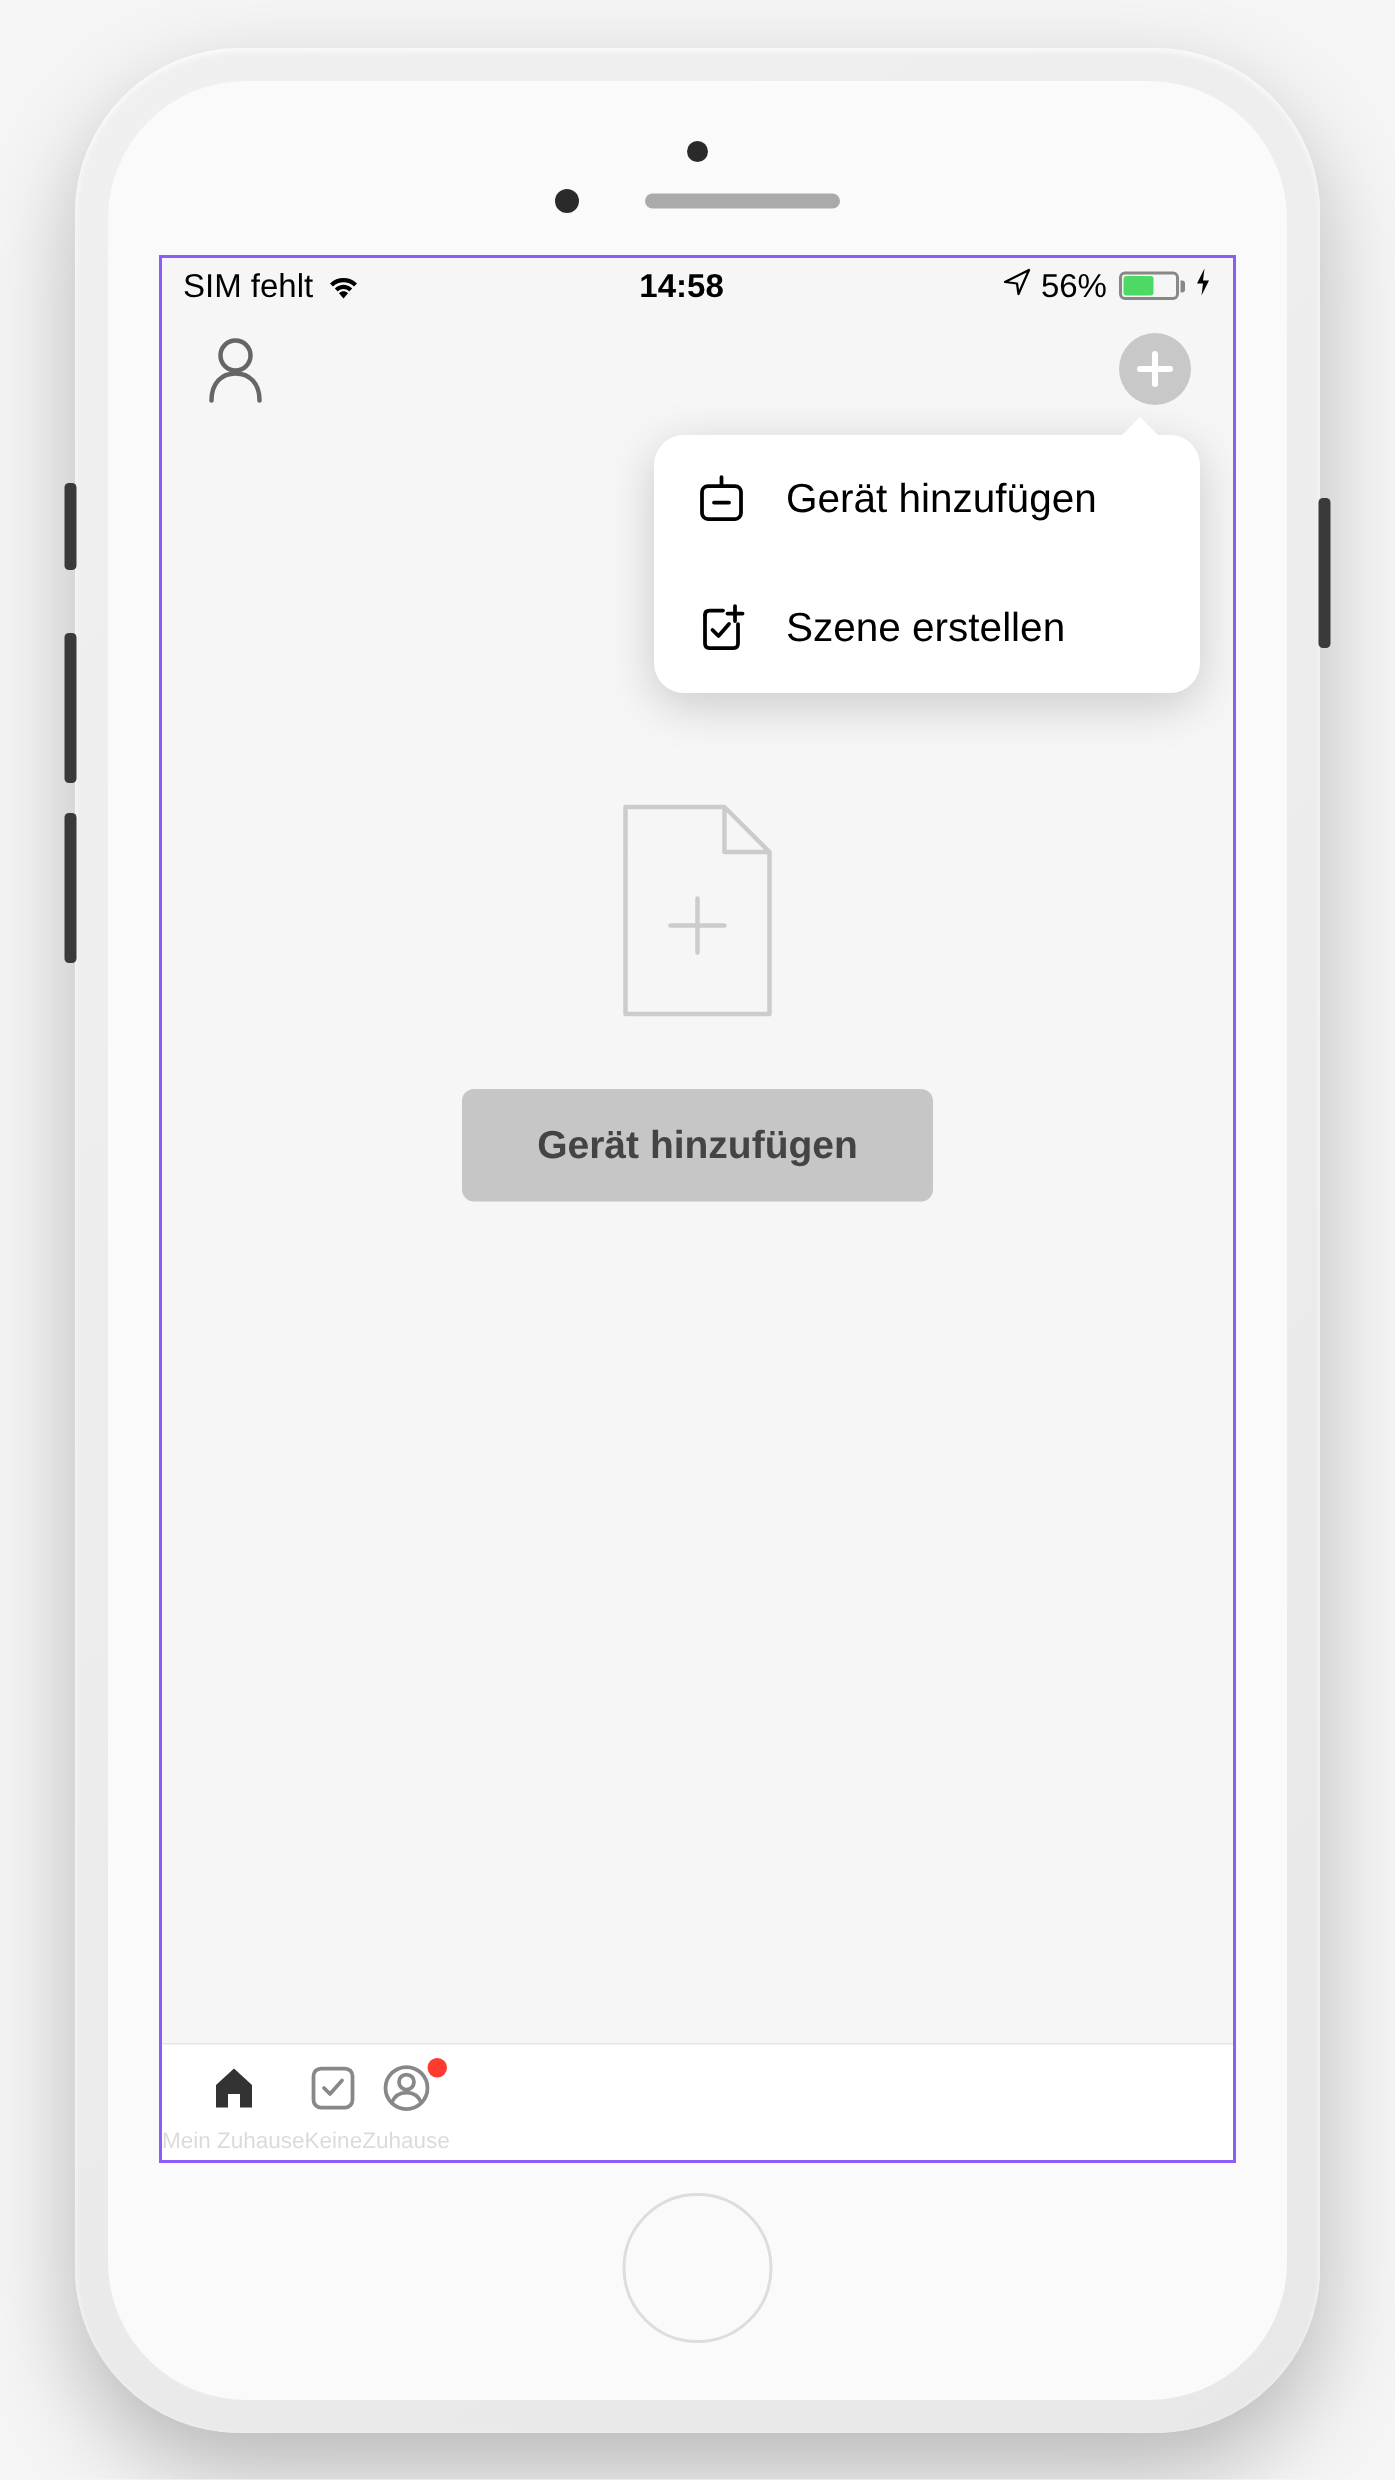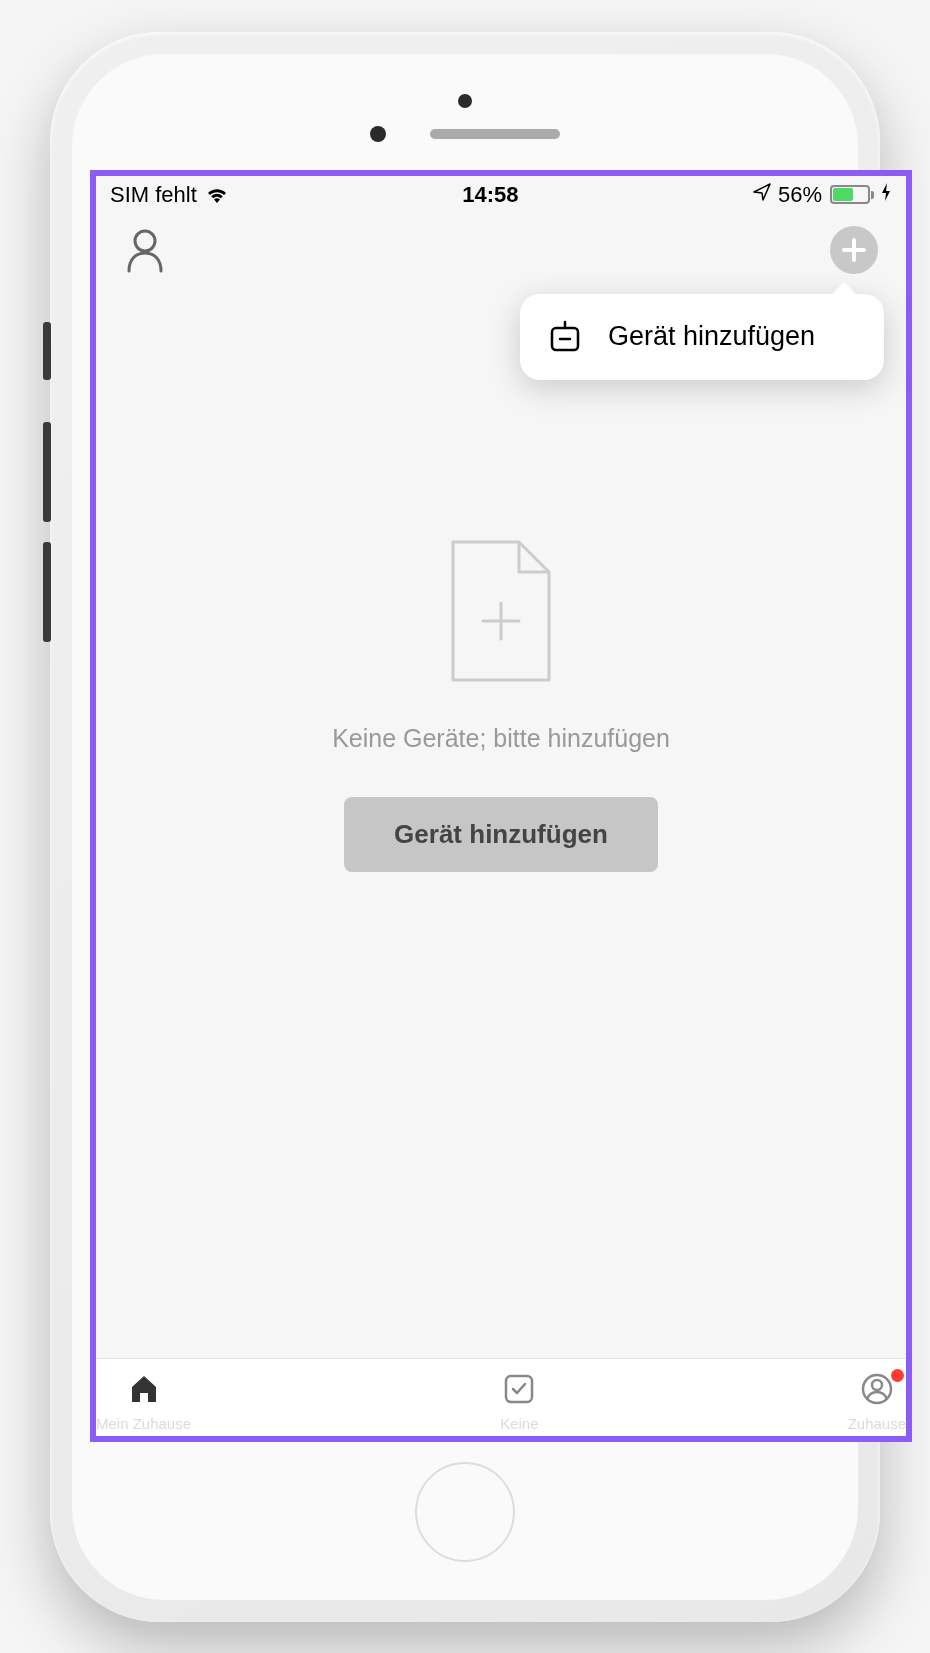--- a/index.html
+++ b/index.html
@@ -59,25 +59,25 @@
       background: #2a2a2a;
       border-radius: 50%;
     }
     .speaker-slot {
       width: 130px;
       height: 10px;
       background: #aaa;
       border-radius: 6px;
     }
     .screen {
-      width: 822px;
+      width: 718px;
       height: 1272px;
       margin: 1px auto;
       background: #f6f6f6;
-      border: 6px solid #8b5cf6;
+      border: 2px solid #8b5cf6;
       position: relative;
       overflow: hidden;
     }
     .status-bar {
       height: 38px;
       display: flex;
       align-items: center;
       justify-content: space-between;
       padding: 0 14px;
       font-size: 22px;
@@ -199,21 +199,21 @@
     .bottom-nav {
       position: absolute;
       bottom: 0;
       left: 0;
       right: 0;
       height: 78px;
       background: #fff;
       border-top: 1px solid #e5e5e5;
       display: flex;
       align-items: center;
-      justify-content: space-between;
+      justify-content: flex-start;
       padding: 8px 0 0 0;
     }
     .nav-item {
       display: flex;
       flex-direction: column;
       align-items: center;
       gap: 4px;
       position: relative;
     }
     .nav-label {
@@ -321,32 +321,43 @@
         <div class="dropdown-item">
           <span class="dropdown-icon">
             <svg width="34" height="34" viewBox="0 0 34 34">
               <line x1="17" y1="2" x2="17" y2="8" stroke="#000" stroke-width="2.5" stroke-linecap="round"></line>
               <rect x="4" y="8" width="26" height="22" rx="4" fill="none" stroke="#000" stroke-width="2.5"></rect>
               <line x1="12" y1="19" x2="22" y2="19" stroke="#000" stroke-width="2.5" stroke-linecap="round"></line>
             </svg>
           </span>
           <span class="dropdown-item-label">Gerät hinzufügen</span>
         </div>
+        <div class="dropdown-item">
+          <span class="dropdown-icon">
+            <svg width="34" height="34" viewBox="0 0 34 34">
+              <path d="M6 8 L6 27 Q6 30 9 30 L25 30 Q28 30 28 27 L28 14" fill="none" stroke="#000" stroke-width="2.5" stroke-linecap="round"></path>
+              <path d="M6 8 Q6 5 9 5 L18 5" fill="none" stroke="#000" stroke-width="2.5" stroke-linecap="round"></path>
+              <path d="M11 18 L15 22 L22 14" fill="none" stroke="#000" stroke-width="2.5" stroke-linecap="round" stroke-linejoin="round"></path>
+              <line x1="26" y1="2" x2="26" y2="12" stroke="#000" stroke-width="2.5" stroke-linecap="round"></line>
+              <line x1="21" y1="7" x2="31" y2="7" stroke="#000" stroke-width="2.5" stroke-linecap="round"></line>
+            </svg>
+          </span>
+          <span class="dropdown-item-label">Szene erstellen</span>
+        </div>
       </div>
 
       <div class="empty-state">
         <span class="empty-file-icon">
           <svg width="120" height="150" viewBox="0 0 120 150">
             <path d="M12 6 L78 6 L108 36 L108 144 L12 144 Z" fill="none" stroke="#ccc" stroke-width="3" stroke-linejoin="round"></path>
             <path d="M78 6 L78 36 L108 36" fill="none" stroke="#ccc" stroke-width="3" stroke-linejoin="round"></path>
             <line x1="42" y1="85" x2="78" y2="85" stroke="#ccc" stroke-width="3" stroke-linecap="round"></line>
             <line x1="60" y1="67" x2="60" y2="103" stroke="#ccc" stroke-width="3" stroke-linecap="round"></line>
           </svg>
         </span>
-        <div class="empty-text">Keine Geräte; bitte hinzufügen</div>
         <button class="add-device-button">Gerät hinzufügen</button>
       </div>
 
       <div class="bottom-nav">
         <div class="nav-item">
           <span>
             <svg width="36" height="36" viewBox="0 0 36 36">
               <path d="M6 16 L18 5 L30 16 L30 31 L22 31 L22 22 L14 22 L14 31 L6 31 Z" fill="#333"></path>
             </svg>
           </span>

